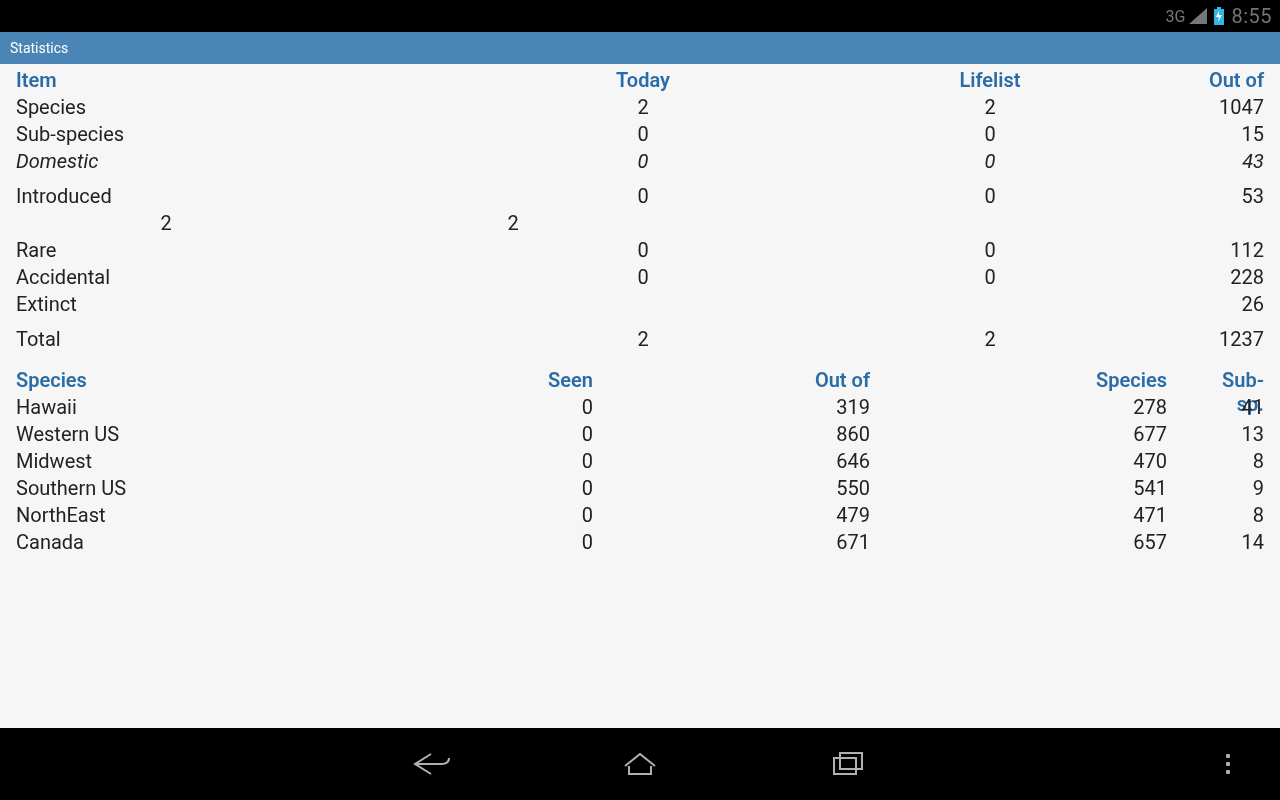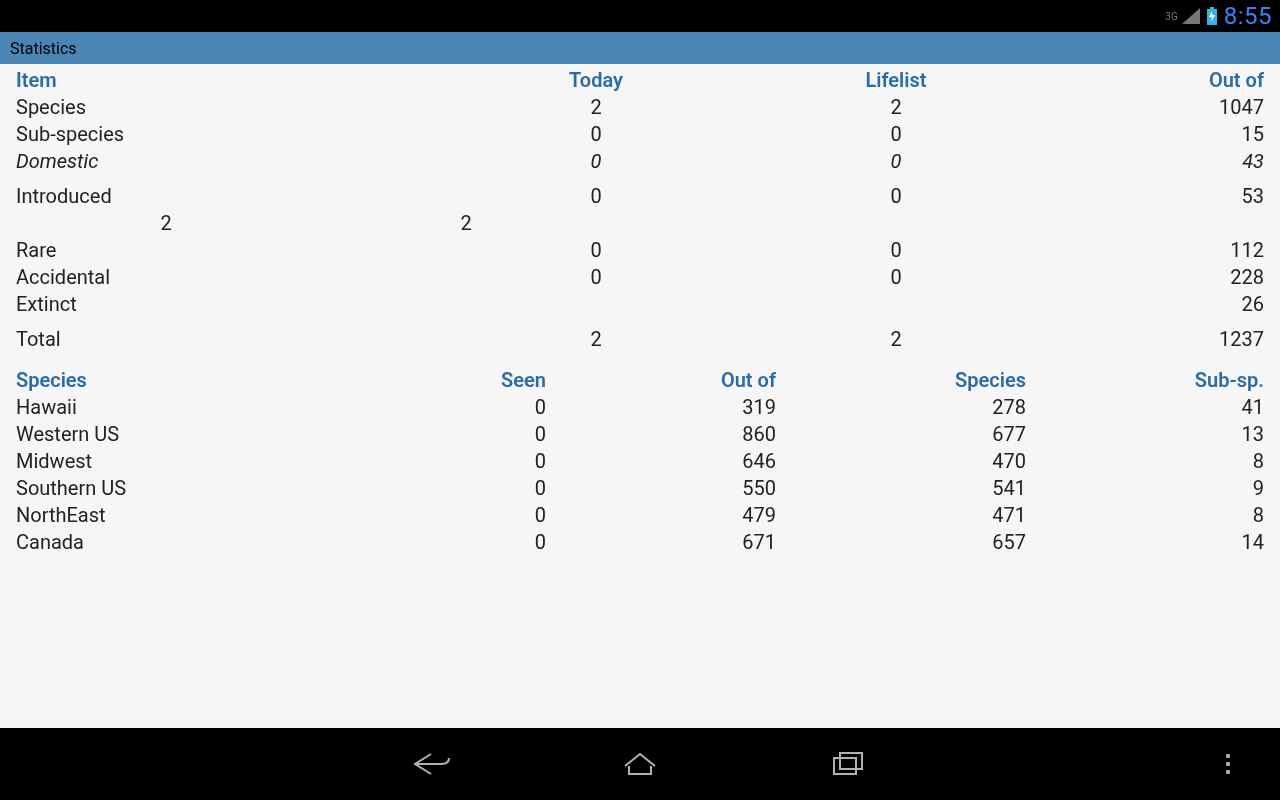--- a/index.html
+++ b/index.html
@@ -1,31 +1,31 @@
 <!DOCTYPE html>
 <html><head>
 <meta charset="utf-8">
 <style>
   * { box-sizing: border-box; margin: 0; padding: 0; }
   html, body { width: 1280px; height: 800px; font-family: "Roboto", "Helvetica Neue", Arial, sans-serif; background: #000; overflow: hidden; }
   .screen { width: 1280px; height: 800px; display: flex; flex-direction: column; }
   
   
   .statusbar { height: 32px; background: #000; display: flex; align-items: center; justify-content: flex-end; padding-right: 8px; gap: 6px; color: #8a8a8a; font-size: 14px; }
-  .statusbar .clock { color: #3b82f6; font-size: 24px; letter-spacing: 0.5px; }
-  .statusbar .label3g { font-size: 10px; color: #777; margin-right: -2px; }
+  .statusbar .clock { color: #737373; font-size: 20px; letter-spacing: 0.5px; }
+  .statusbar .label3g { font-size: 16px; color: #777; margin-right: -2px; }
   .statusbar svg { display: block; }
   
   
   .titlebar { height: 32px; background: #4a85b6; display: flex; align-items: center; padding: 0 10px; }
-  .titlebar-text { color: #000000; font-size: 16px; }
+  .titlebar-text { color: #ffffff; font-size: 14px; }
   
   
   .content { flex: 1; background: #f6f6f6; color: #222; padding: 4px 16px 0 16px; overflow: hidden; }
-  .row { display: flex; align-items: baseline; height: 27px; font-size: 20px; }
+  .row { display: flex; align-items: baseline; height: 27px; font-size: 20px; gap: 47px; }
   .row.header { color: #2a6ca8; font-weight: 600; }
   .row.italic { font-style: italic; }
   .gap { height: 8px; }
   
   
   .c-item    { flex: 0 0 430px; text-align: left; }
   .c-today   { flex: 0 0 300px; text-align: center; }
   .c-lifelist{ flex: 0 0 300px; text-align: center; }
   .c-outof   { flex: 1; text-align: right; }
   

